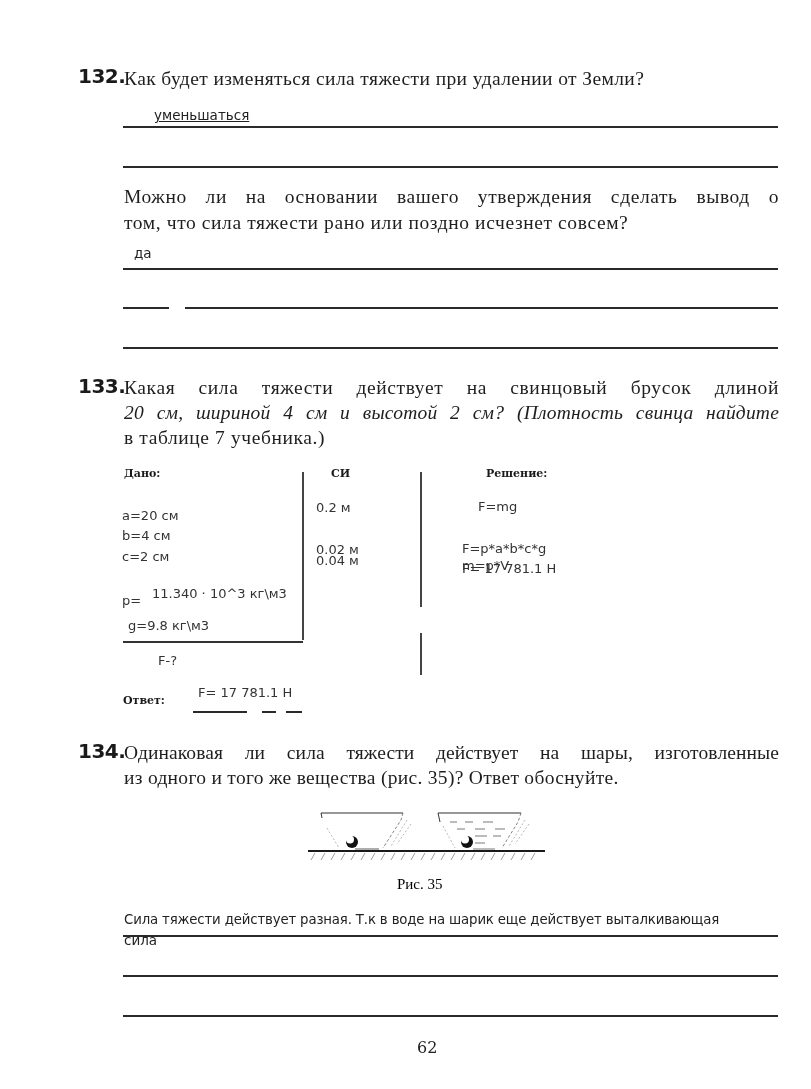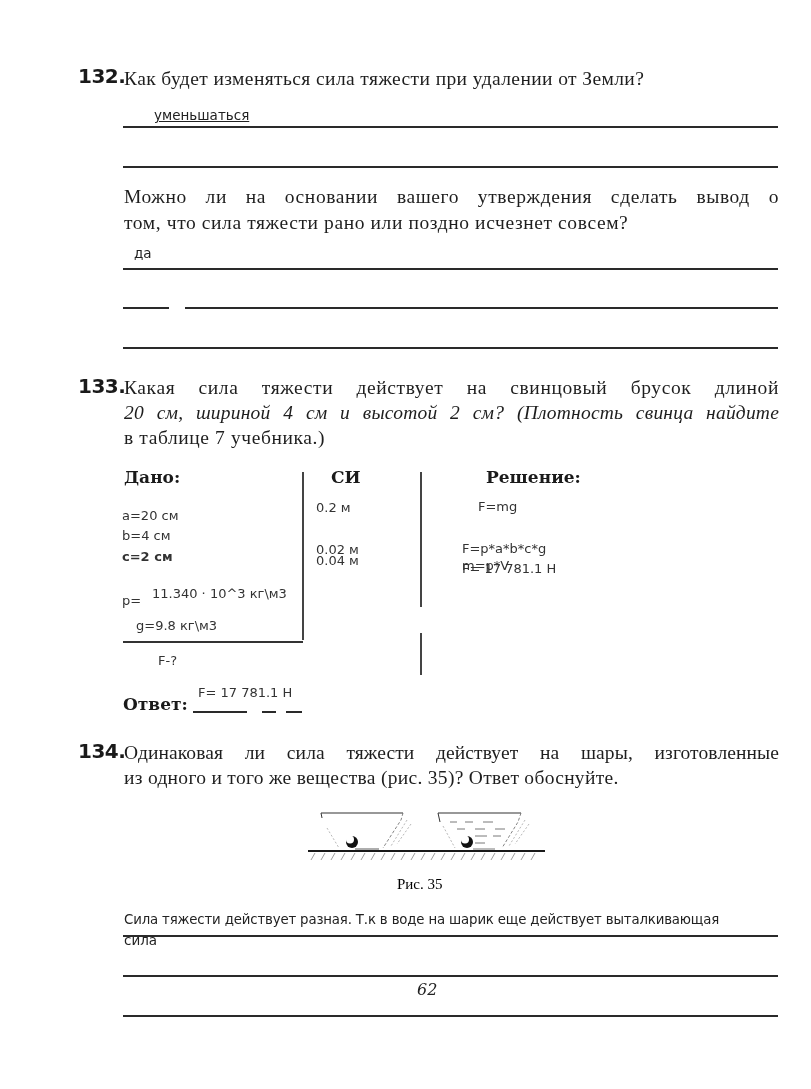--- a/index.html
+++ b/index.html
@@ -4,21 +4,21 @@
 <style>
   html, body { margin: 0; padding: 0; background: #ffffff; }
   body { width: 811px; height: 1089px; position: relative; overflow: hidden; color: #1a1a1a; }
   .num { position: absolute; font-family: "DejaVu Sans", sans-serif; font-weight: bold; font-size: 20px; letter-spacing: -0.5px; }
   .qtext { position: absolute; font-family: "Liberation Serif", "DejaVu Serif", serif; font-size: 19.5px; line-height: 26px; color: #1e1e1e; letter-spacing: 0.6px; }
   .justify { text-align: justify; text-align-last: justify; }
   .line { position: absolute; height: 1.5px; background: #2a2a2a; }
   .ans { position: absolute; font-family: "DejaVu Sans", sans-serif; font-size: 13.5px; color: #222; }
   .hand { position: absolute; font-family: "DejaVu Sans", sans-serif; font-size: 13px; color: #333; }
   .vline { position: absolute; width: 1.5px; background: #444; }
-  .head { position: absolute; font-family: "DejaVu Serif", serif; font-weight: bold; font-size: 17px; color: #1a1a1a; }
+  .head { position: absolute; font-family: "DejaVu Serif", serif; font-weight: bold; font-size: 11px; color: #1a1a1a; }
   .caption { position: absolute; font-family: Liberation Serif, serif; font-size: 15px; color: #000000; }
   .pagenum { position: absolute; font-family: "DejaVu Serif", serif; font-size: 16px; color: #222; }
 </style>
 </head>
 <body>
 
 <div class="num" style="left:78px; top:64px;">132.</div>
 <div class="qtext" style="left:124px; top:66px; letter-spacing:0.4px;">Как будет изменяться сила тяжести при удалении от Земли?</div>
 
 <div class="ans" style="left:154px; top:107px;text-decoration:underline;">уменьшаться</div>
@@ -43,24 +43,24 @@
 <div class="head" style="left:331px; top:467px;">СИ</div>
 <div class="head" style="left:486px; top:467px;">Решение:</div>
 
 <div class="vline" style="left:302px; top:472px; height:168px;"></div>
 <div class="vline" style="left:420px; top:472px; height:135px;"></div>
 <div class="vline" style="left:420px; top:633px; height:42px;"></div>
 <div class="line" style="left:123px; top:641px; width:180px; background:#333;"></div>
 
 <div class="hand" style="left:122px; top:508px;">a=20 см</div>
 <div class="hand" style="left:122px; top:528px;">b=4 см</div>
-<div class="hand" style="left:122px; top:549px;font-weight:bold;">c=2 см</div>
+<div class="hand" style="left:122px; top:549px;">c=2 см</div>
 <div class="hand" style="left:122px; top:593px;">p=</div>
 <div class="hand" style="left:152px; top:586px;">11.340 · 10^3 кг\м3</div>
-<div class="hand" style="left:136px; top:618px;">g=9.8 кг\м3</div>
+<div class="hand" style="left:128px; top:618px;">g=9.8 кг\м3</div>
 <div class="hand" style="left:158px; top:653px;">F-?</div>
 
 <div class="hand" style="left:316px; top:500px;">0.2 м</div>
 <div class="hand" style="left:316px; top:521px;margin-top:32px;">0.04 м</div>
 <div class="hand" style="left:316px; top:542px;">0.02 м</div>
 
 <div class="hand" style="left:462px; top:499px;margin-left:16px;">F=mg</div>
 <div class="hand" style="left:462px; top:520px;margin-top:38px;">m=p*V</div>
 <div class="hand" style="left:462px; top:541px;">F=p*a*b*c*g</div>
 <div class="hand" style="left:462px; top:561px;">F= 17 781.1 H</div>
@@ -138,13 +138,13 @@
 </svg>
 
 <div class="caption" style="left:397px; top:876px;">Рис. 35</div>
 
 <div class="ans" style="left:124px; top:912px; font-size:13.3px; letter-spacing:-0.15px;">Сила тяжести действует разная. Т.к в воде на шарик еще действует выталкивающая</div>
 <div class="line" style="left:123px; top:935px; width:655px;"></div>
 <div class="ans" style="left:124px; top:932px;">сила</div>
 <div class="line" style="left:123px; top:975px; width:655px;"></div>
 <div class="line" style="left:123px; top:1015px; width:655px;"></div>
 
-<div class="pagenum" style="left:417px; top:980px;font-style:italic;">62</div>
+<div class="pagenum" style="left:417px; top:1038px;">62</div>
 
 </body></html>

